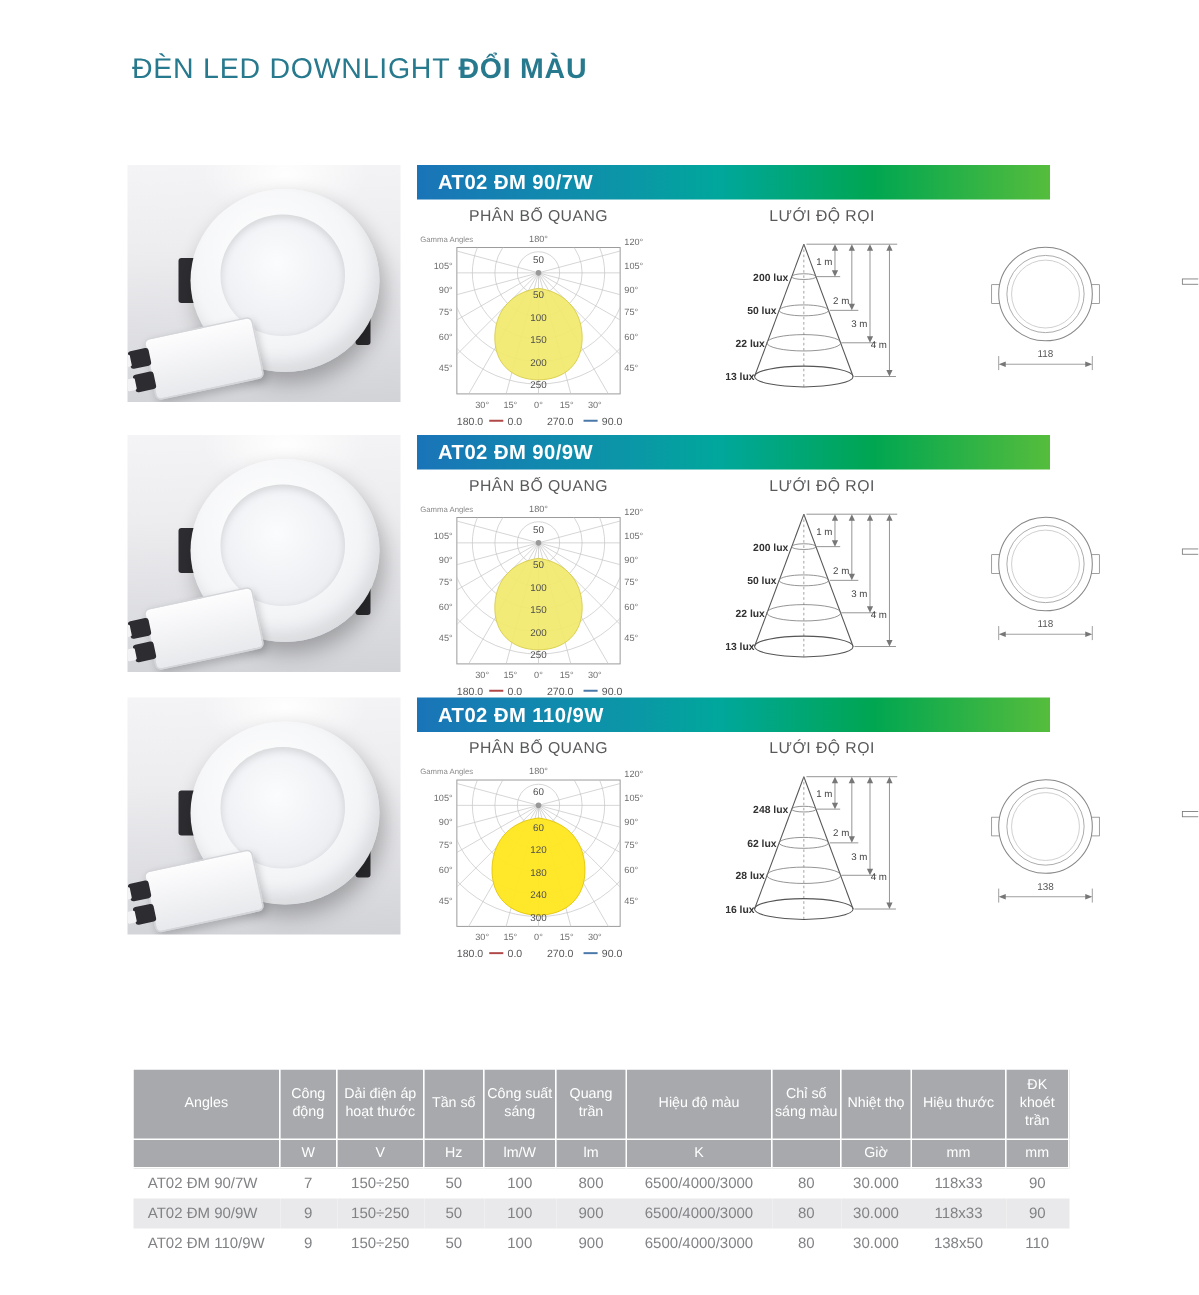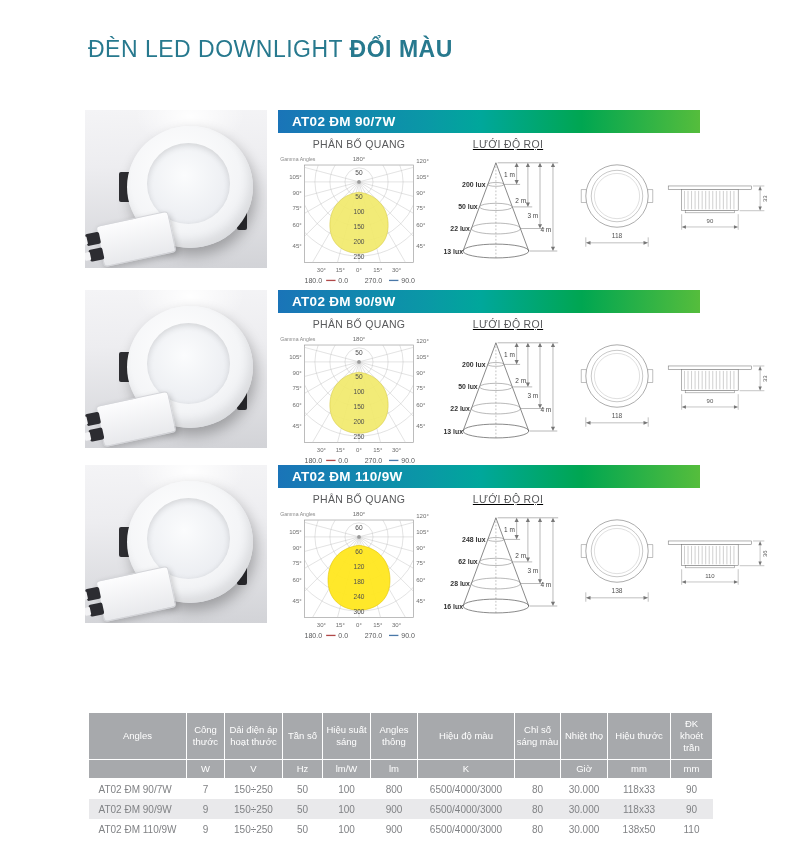--- a/index.html
+++ b/index.html
@@ -1,18 +1,18 @@
 <!DOCTYPE html>
 <html><head>
 <meta charset="utf-8">
 <style>
   html,body{margin:0;padding:0;background:#fff;}
   .page{position:relative;width:799px;height:863px;background:#fff;overflow:hidden;
         font-family:"Liberation Sans",sans-serif;}
-  .page-title{position:absolute;left:88px;top:36px;font-size:23px;letter-spacing:.5px;
+  .page-title{position:absolute;left:88px;top:36px;font-size:19px;letter-spacing:.5px;
         color:#27798e;font-weight:normal;margin:0;text-align:right;}
   .page-title b{font-weight:bold;}
 
   .sec{position:absolute;left:85px;width:630px;height:178px;}
   .sec1{top:104px;} .sec2{top:284px;} .sec3{top:459px;}
 
   
   .photo{position:absolute;left:0;top:6px;width:182px;height:158px;overflow:hidden;
          background:linear-gradient(178deg,#f4f4f6 0%,#ededf0 35%,#d2d3d7 100%);}
   .glow{position:absolute;left:50px;top:-24px;width:110px;height:60px;border-radius:50%;
@@ -29,24 +29,24 @@
         background:linear-gradient(180deg,#fdfdfe,#e8e9ec);border:1px solid #d4d5d9;
         transform:rotate(-12deg);box-shadow:1px 3px 6px rgba(0,0,0,.2);}
   .conn{position:absolute;left:-13px;width:14px;height:12px;background:#2c2c31;border-radius:2px;}
   .conn::after{content:"";position:absolute;left:-5px;top:2px;width:6px;height:8px;background:#f2f2f4;border-radius:1px;}
   .c1{top:5px;} .c2{top:21px;}
 
   .rcol{position:absolute;left:193px;top:6px;width:422px;}
   .model-bar{height:23px;line-height:23px;color:#fff;font-weight:bold;font-size:13.5px;
         padding-left:14px;letter-spacing:.3px;
         background:linear-gradient(90deg,#1a74b8 0%,#0a98a6 35%,#00a79b 48%,#00a651 72%,#55bd3c 100%);}
-  .diagrams{display:flex;margin-top:3px;}
+  .diagrams{display:flex;margin-top:3px;gap:40px;}
   .dg-title{font-size:10.5px;color:#58595b;letter-spacing:.3px;text-align:center;margin:2px 0 0;}
   .polar-block{width:166px;}
-  .cone-block{width:132px;margin-left:4px;text-decoration:underline;}
+  .cone-block{width:132px;margin-left:4px;}
   .circle-block{width:82px;margin-left:6px;margin-top:24px;}
   .side-block{width:112px;margin-left:8px;margin-top:34px;}
   svg text{font-family:"Liberation Sans",sans-serif;}
   .t-gamma{font-size:5.5px;fill:#8a8a8a;}
   .t-ang{font-size:6.5px;fill:#6d6d6d;}
   .t-ring{font-size:7px;fill:#4f4f4f;}
   .t-leg{font-size:7.5px;fill:#58595b;}
   .t-lux{font-size:8px;font-weight:bold;fill:#333;}
   .t-dist{font-size:7.5px;fill:#444;}
   .t-dim{font-size:8.5px;fill:#555;}
@@ -677,25 +677,25 @@
         <col style="width:47px">
         <col style="width:97px">
         <col style="width:46px">
         <col style="width:47px">
         <col style="width:63px">
         <col style="width:42px">
     </colgroup>
     <tbody>
         <tr class="hrow">
       <th>Angles</th>
-      <th>Công thước</th>
+      <th>Công động</th>
       <th>Dải điện áp hoạt thước</th>
       <th>Tần số</th>
-      <th>Hiệu suất sáng</th>
-      <th>Angles thông</th>
+      <th>Công suất sáng</th>
+      <th>Quang trần</th>
       <th>Hiệu độ màu</th>
       <th>Chỉ số sáng màu</th>
       <th>Nhiệt thọ</th>
       <th>Hiệu thước</th>
       <th>ĐK khoét trần</th>
     </tr>
     <tr class="urow">
       <th></th>
       <th>W</th>
       <th>V</th>

